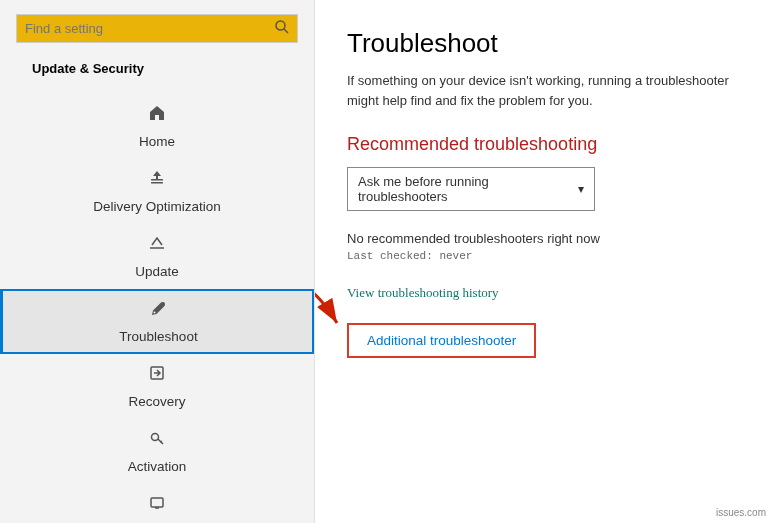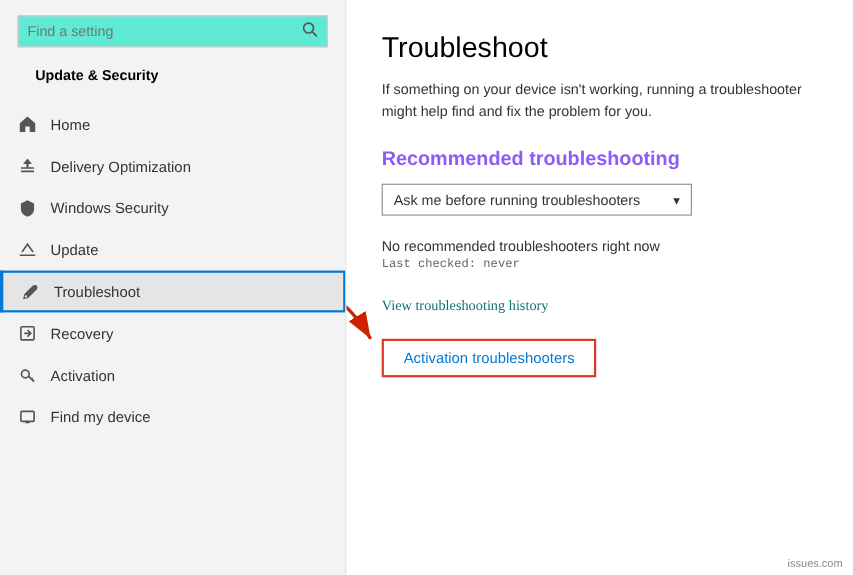--- a/index.html
+++ b/index.html
@@ -33,21 +33,21 @@
     }
 
     .sidebar-header {
       padding: 14px 16px 8px 16px;
     }
 
     .search-box {
       display: flex;
       align-items: center;
       border: 1px solid #ccc;
-      background: #5eead4;
+      background: #eab308;
       padding: 5px 8px;
       margin-bottom: 14px;
     }
 
     .search-box input {
       border: none;
       outline: none;
       flex: 1;
       font-size: 13px;
       color: #555;
@@ -67,20 +67,21 @@
     }
 
     .nav-item {
       display: flex;
       align-items: center;
       padding: 10px 16px;
       cursor: pointer;
       color: #333;
       gap: 12px;
       font-size: 13.5px;
+      flex-direction: column;
     }
 
     .nav-item.active {
       background: #e5e5e5;
       border-left: 3px solid #0078d4;
       outline: 2px solid #0078d4;
       outline-offset: -2px;
     }
 
     .nav-icon {
@@ -110,39 +111,39 @@
     .page-subtitle {
       font-size: 13px;
       color: #333;
       line-height: 1.5;
       margin-bottom: 24px;
       max-width: 440px;
     }
 
     .section-heading {
       font-size: 18px;
-      font-weight: 700;
-      color: #8b5cf6;
+      font-weight: 400;
+      color: #b91c1c;
       margin-bottom: 12px;
     }
 
     .section-desc {
       font-size: 13px;
       color: #333;
       line-height: 1.55;
       margin-bottom: 14px;
       max-width: 430px;
     }
 
     .dropdown-select {
       display: flex;
       align-items: center;
       border: 1px solid #888;
       padding: 6px 10px;
-      width: 282px;
+      width: 248px;
       cursor: pointer;
       background: #fff;
       justify-content: space-between;
       margin-bottom: 20px;
       font-size: 13px;
     }
 
     .dropdown-select span {
       color: #333;
     }
@@ -241,28 +242,20 @@
       <span class="nav-icon">
         <svg width="16" height="16" viewBox="0 0 16 16" fill="#555">
           <rect x="2" y="12" width="12" height="1.5" rx="0.5"></rect>
           <rect x="2" y="9" width="12" height="1.5" rx="0.5"></rect>
           <path d="M8 1L4 6h3v4h2V6h3L8 1z"></path>
         </svg>
       </span>
       <span>Delivery Optimization</span>
     </div>
 
-    <div class="nav-item">
-      <span class="nav-icon">
-        <svg width="16" height="16" viewBox="0 0 16 16" fill="#555">
-          <path d="M8 1L2 4v5c0 3.5 2.5 6 6 7 3.5-1 6-3.5 6-7V4L8 1z"></path>
-        </svg>
-      </span>
-      <span>Windows Security</span>
-    </div>
 
     <div class="nav-item">
       <span class="nav-icon">
         <svg width="16" height="16" viewBox="0 0 16 16" fill="none" stroke="#555" stroke-width="1.5">
           <path d="M3 10l5-7 5 7"></path>
           <path d="M1 13h14"></path>
         </svg>
       </span>
       <span>Update</span>
     </div>
@@ -329,18 +322,18 @@
       
       <svg class="arrow-svg" width="130" height="80" viewBox="0 0 130 80">
         <defs>
           <marker id="arrowhead" markerWidth="8" markerHeight="6" refX="8" refY="3" orient="auto">
             <polygon points="0 0, 8 3, 0 6" fill="#cc2200"></polygon>
           </marker>
         </defs>
         <path d="M 20 10 Q 60 10 90 60" stroke="#cc2200" stroke-width="3" fill="none" marker-end="url(#arrowhead)"></path>
       </svg>
 
-      <button class="additional-btn">Activation troubleshooters</button>
+      <button class="additional-btn">Additional troubleshooter</button>
     </div>
   </div>
 </div>
 
 <div class="watermark">issues.com</div>
 
 </body></html>

